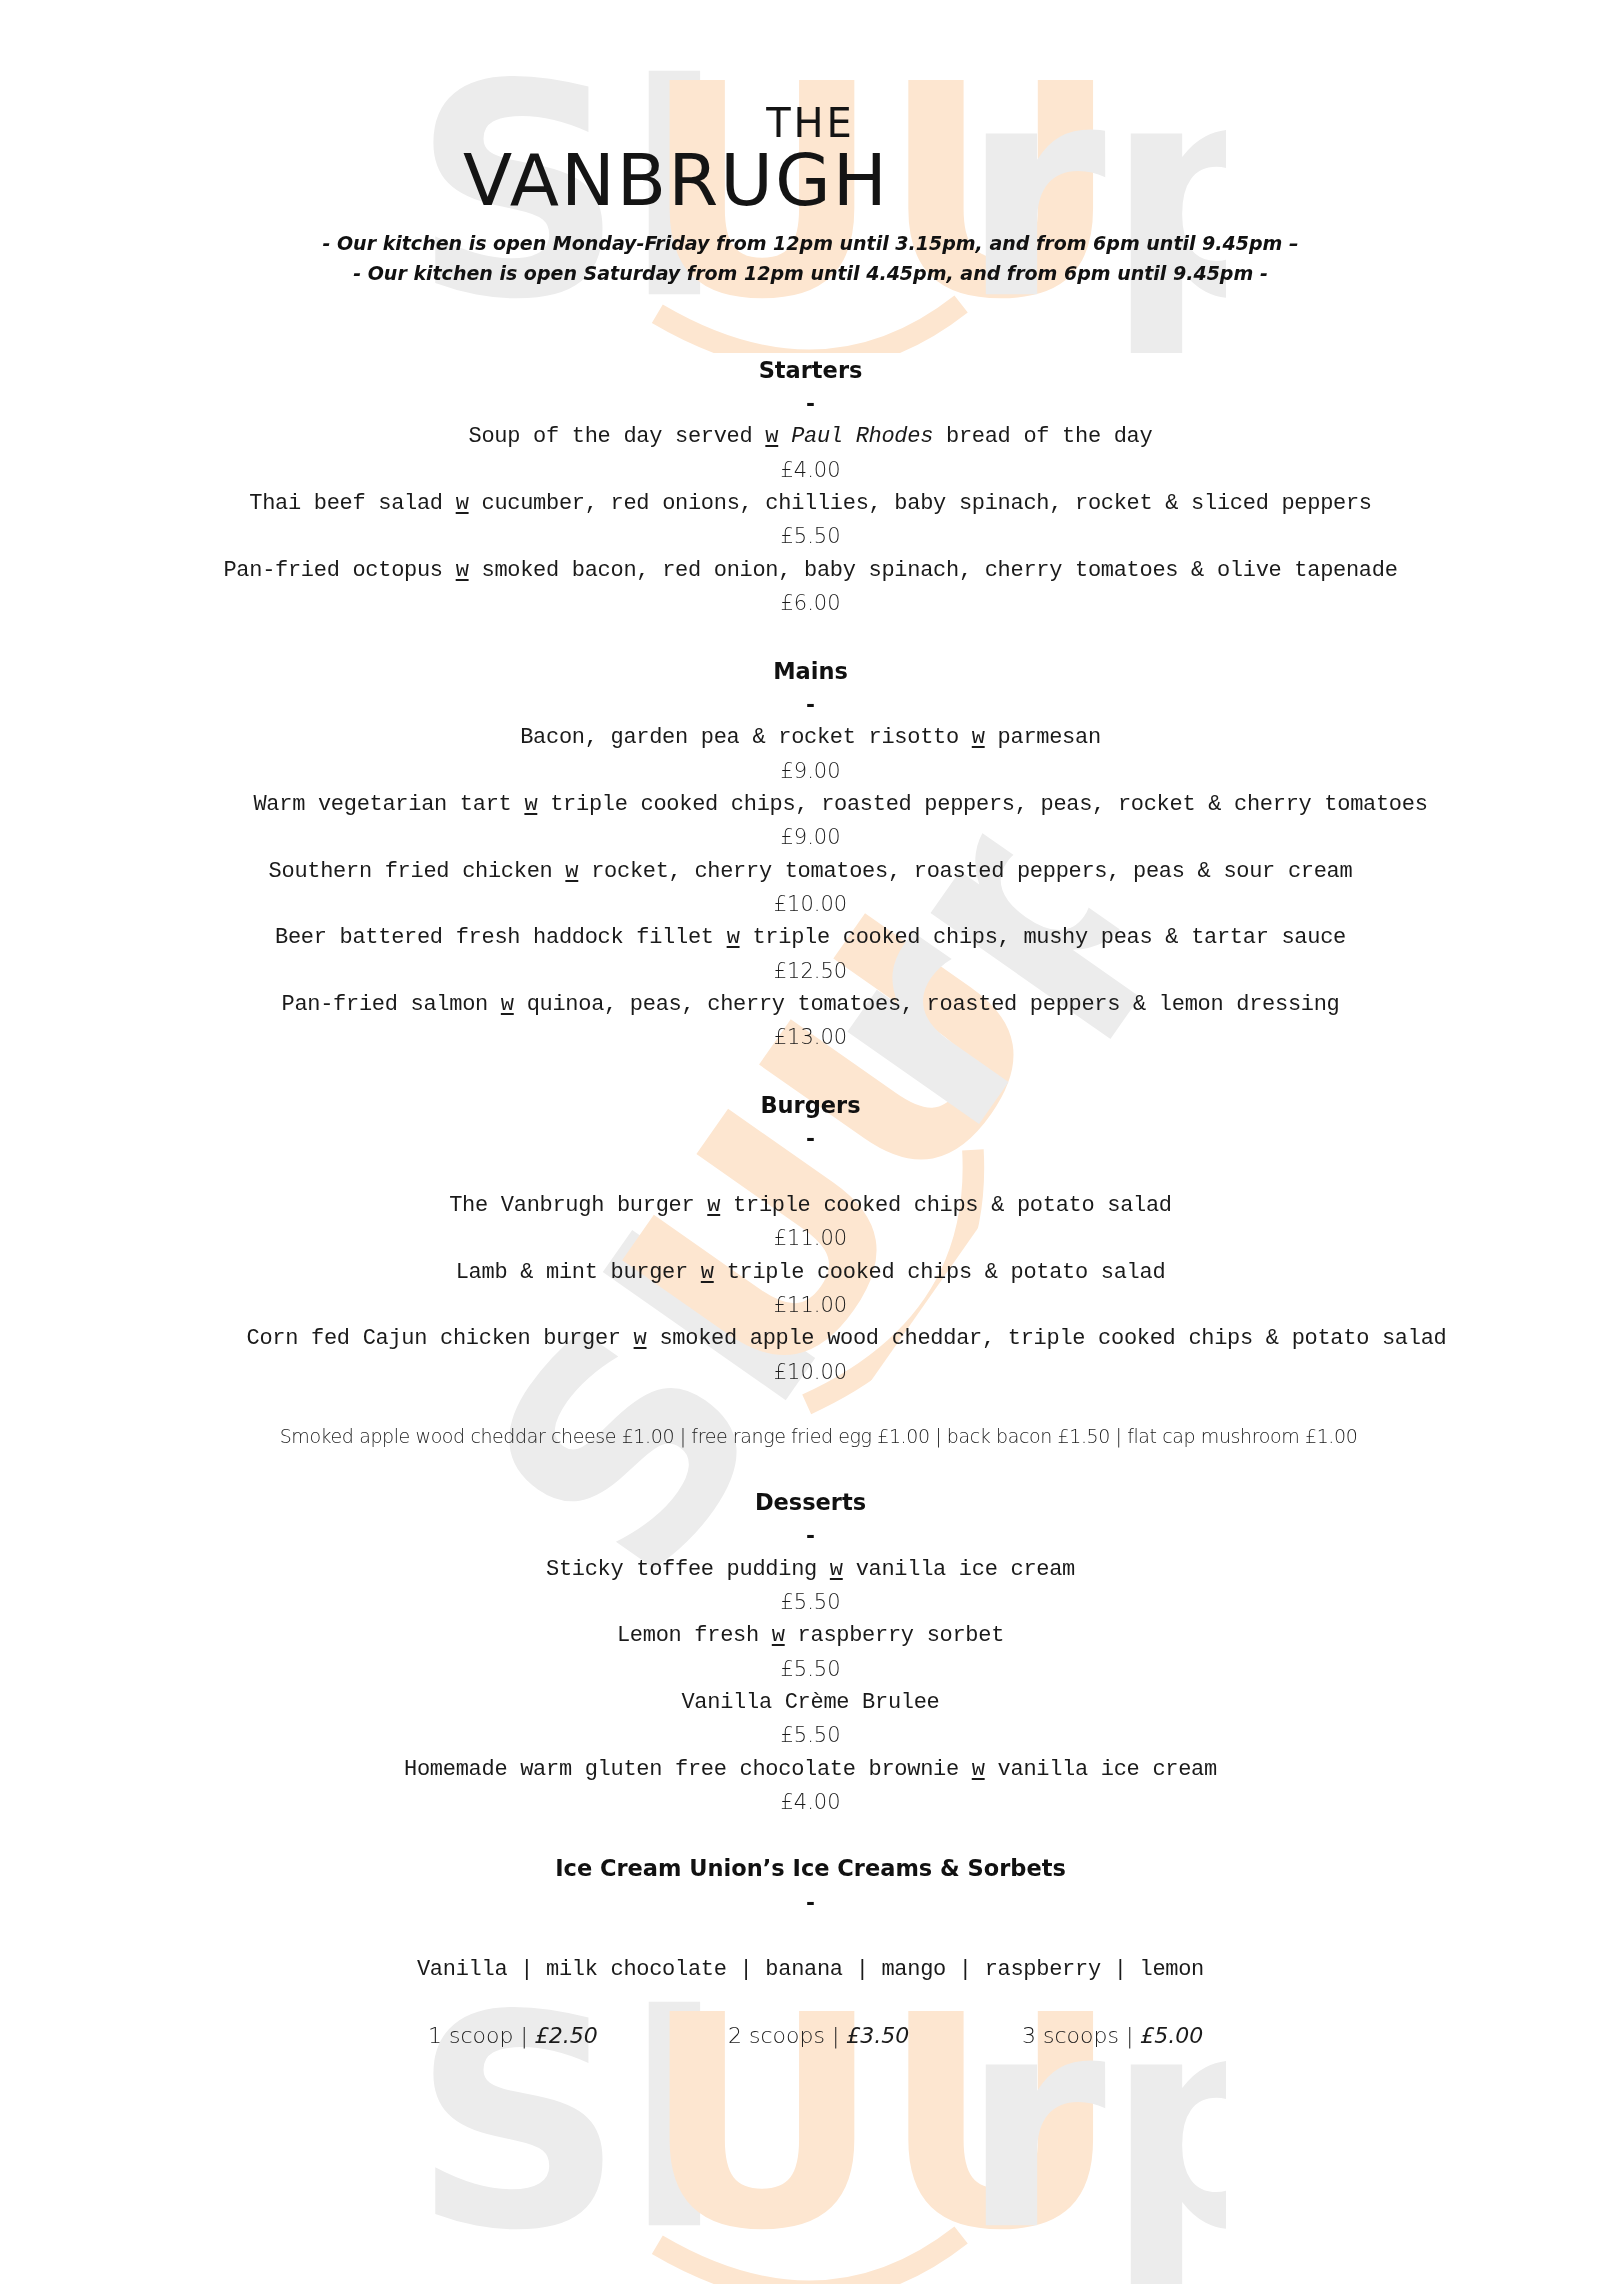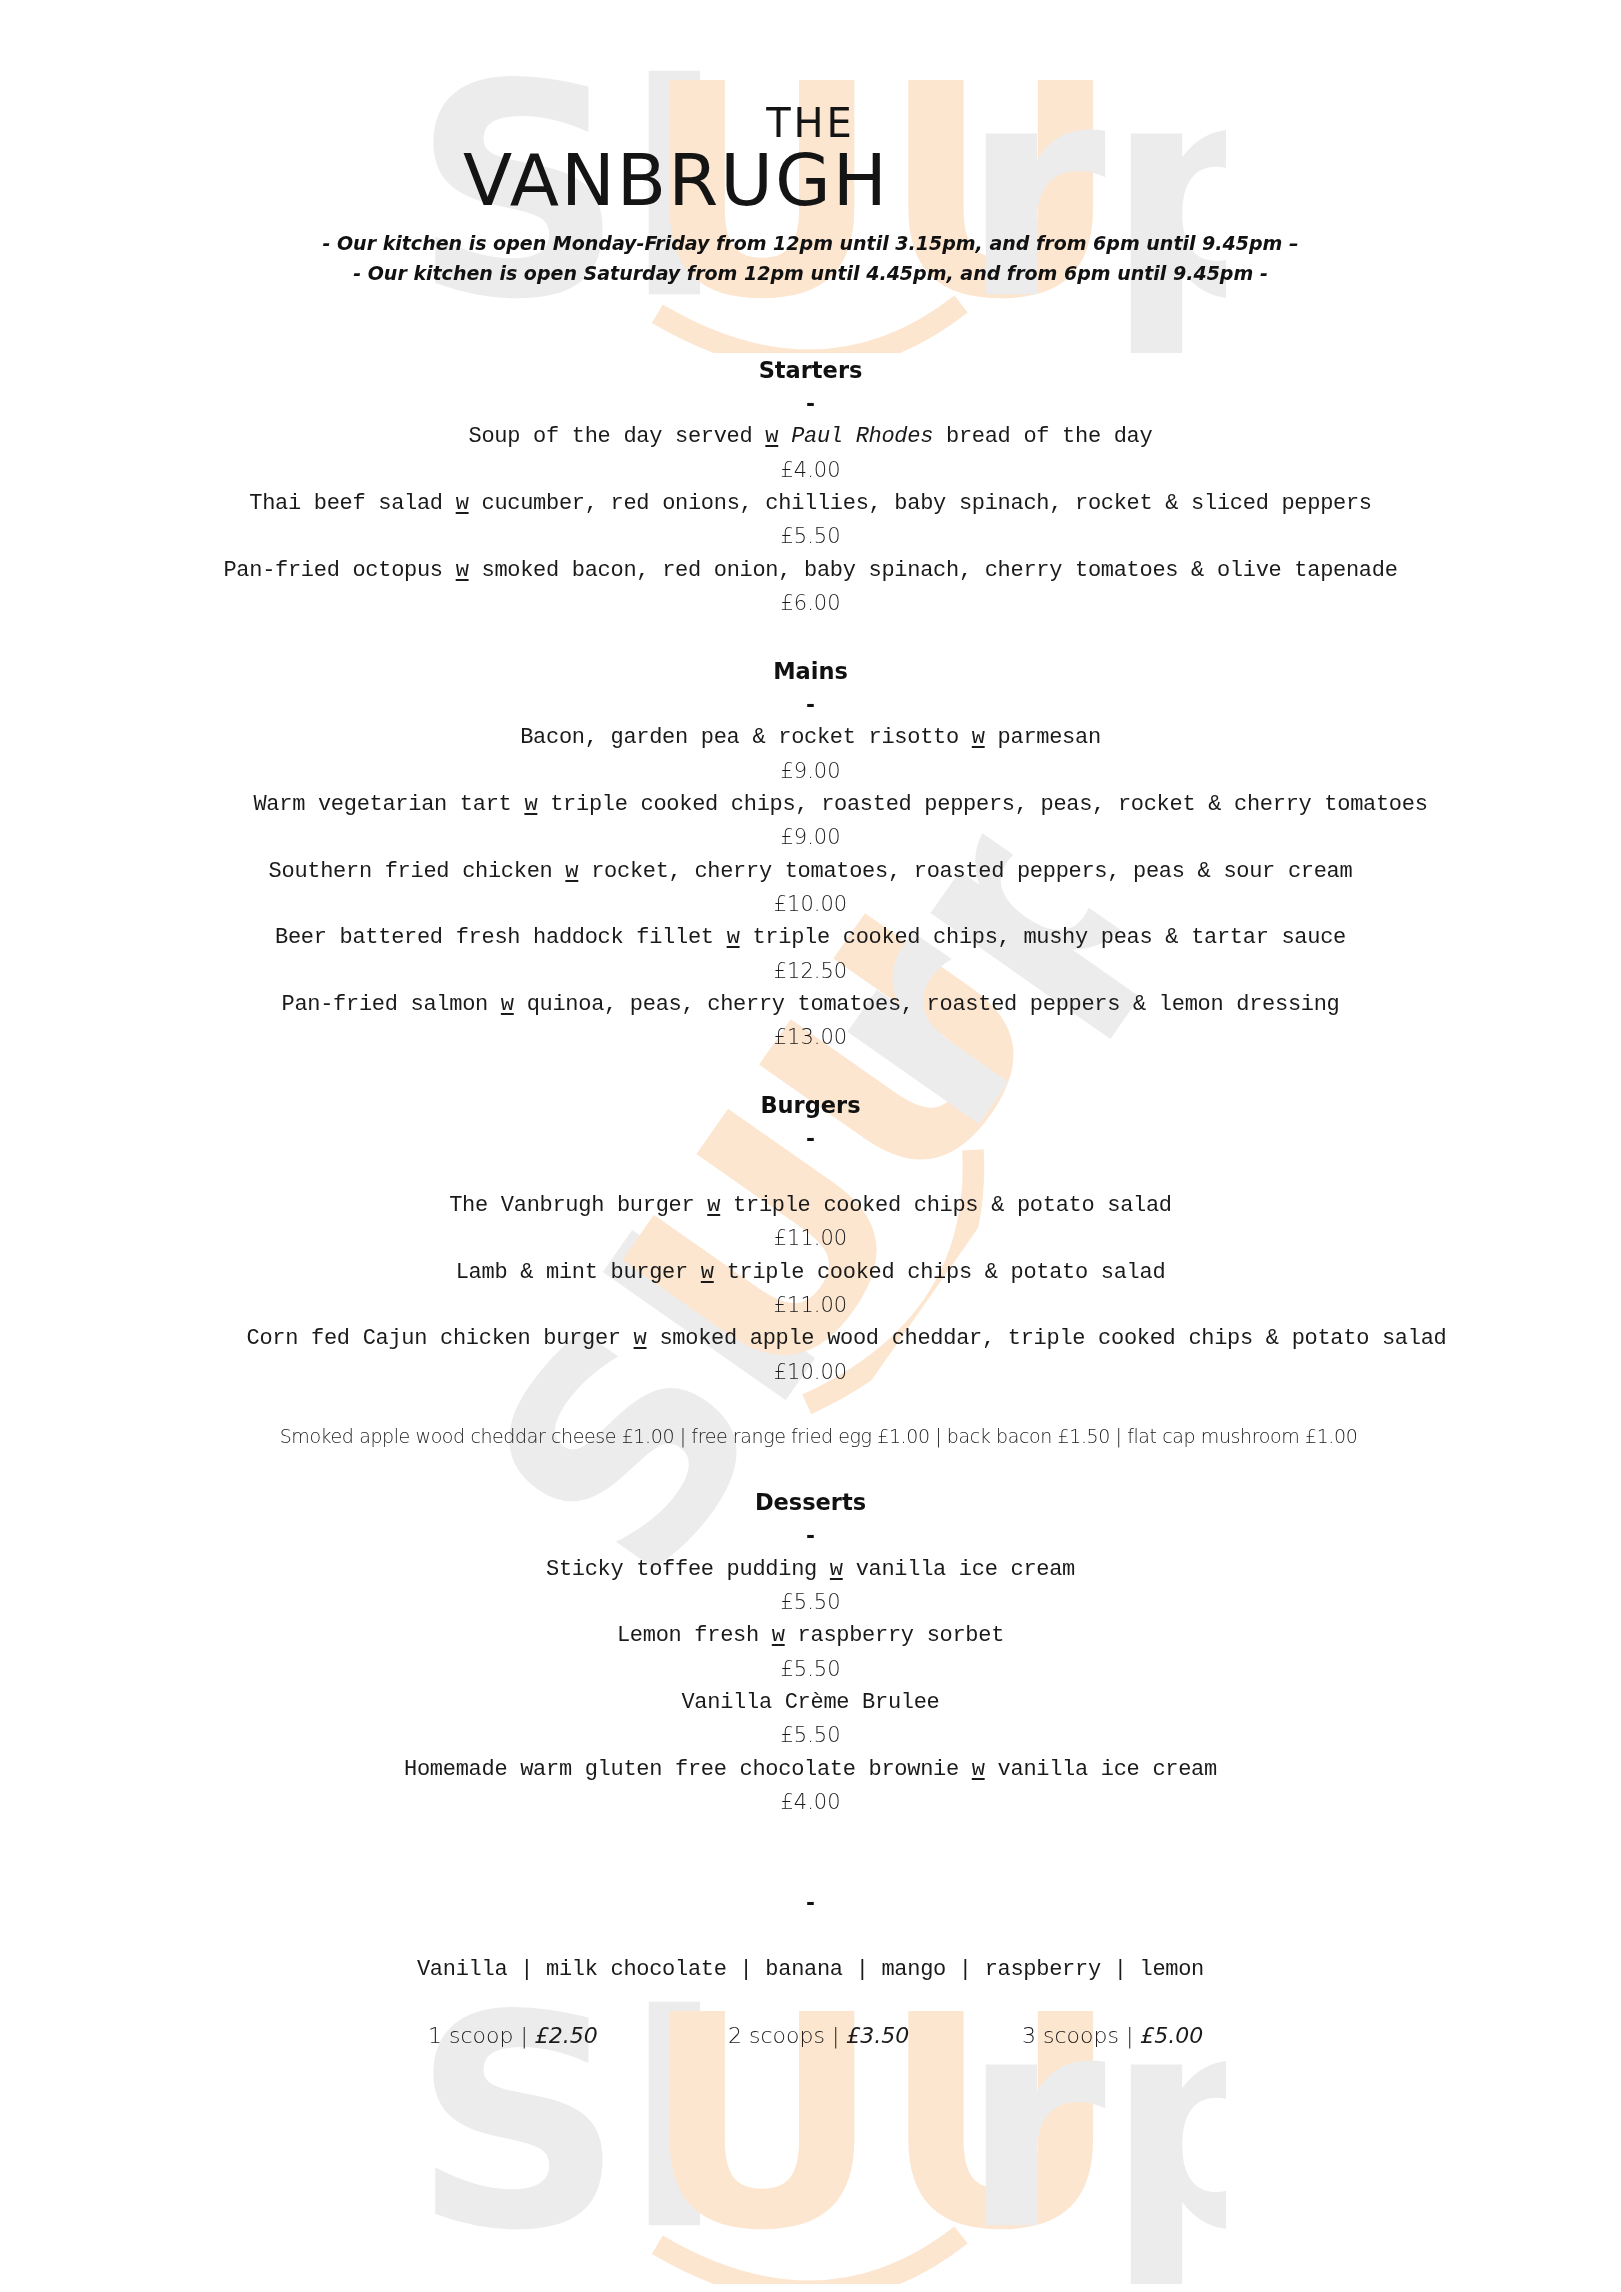--- a/index.html
+++ b/index.html
@@ -201,20 +201,21 @@
   </div>
   <div class="line price" style="top:1719px;">£5.50</div>
 
   <div class="line item" style="top:1753px;">
     <span>Homemade warm gluten free chocolate brownie</span>
     <span class="w">w</span>
     <span>vanilla ice cream</span>
   </div>
   <div class="line price" style="top:1786px;">£4.00</div>
 
+  <div class="line heading" style="top:1852px;">Ice Cream Union’s Ice Creams &amp; Sorbets</div>
   <div class="line dash" style="top:1886px;">-</div>
   <div class="line item" style="top:1953px;">Vanilla | milk chocolate | banana | mango | raspberry | lemon</div>
 
   <div class="scoops" style="left:428px;">
     <span>1 scoop |</span>
     <span class="p">£2.50</span>
   </div>
   <div class="scoops" style="left:728px;">
     <span>2 scoops |</span>
     <span class="p">£3.50</span>

